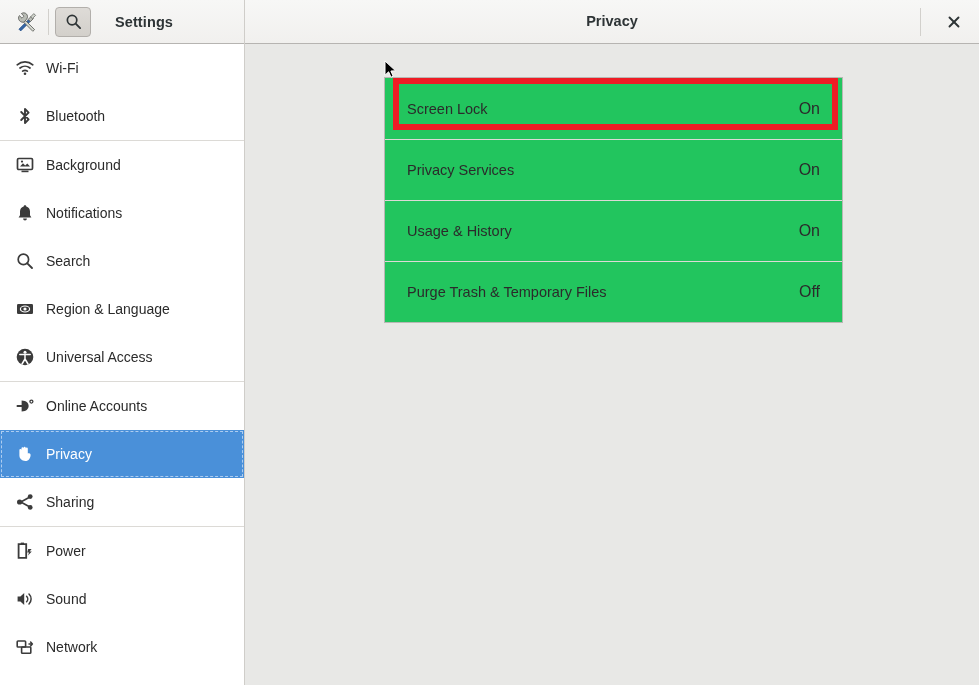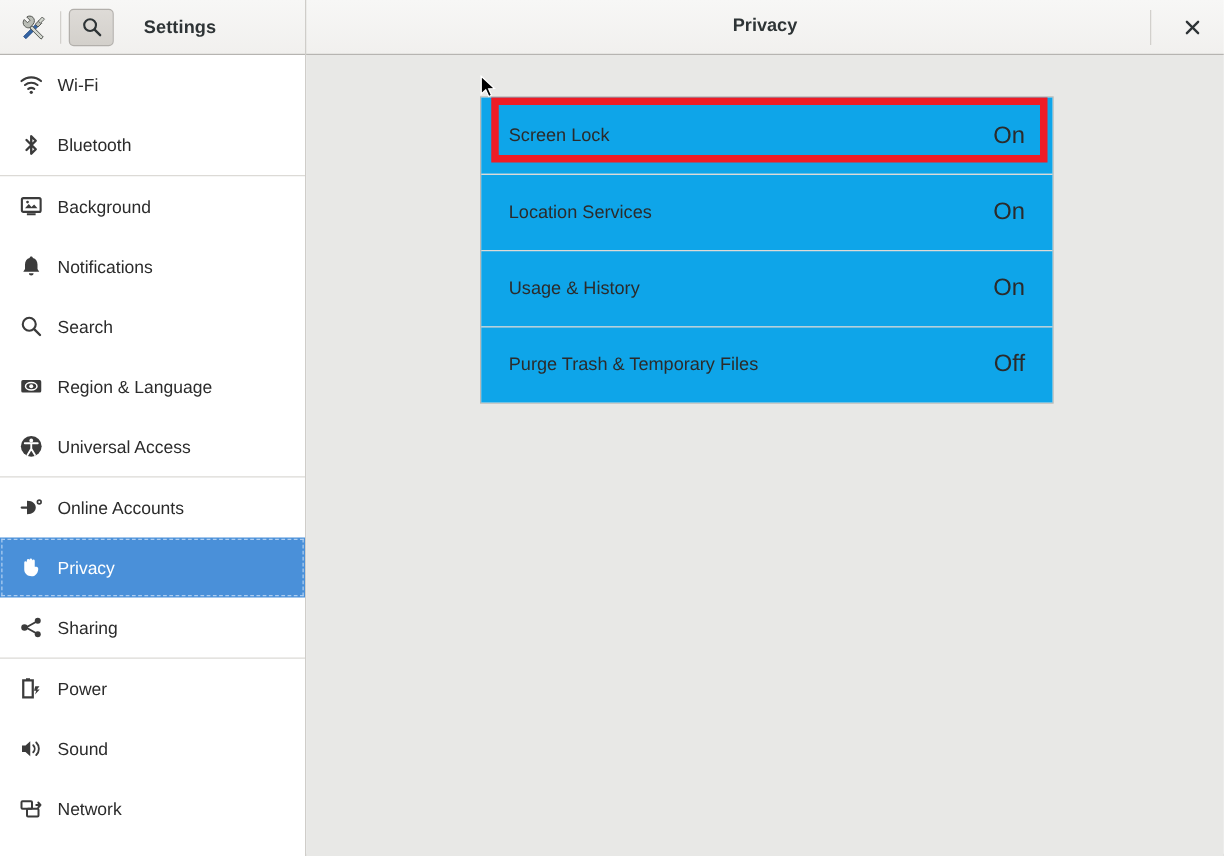--- a/index.html
+++ b/index.html
@@ -190,31 +190,31 @@
   }
   .row {
     position: relative;
     height: 61px;
     display: flex;
     align-items: center;
     justify-content: space-between;
     padding: 0 22px;
     box-sizing: border-box;
     cursor: pointer;
-    background: #0ea5e9;
+    background: #22c55e;
   }
   .row + .row {
     border-top: 1px solid #dcdad6;
   }
   .row-label {
     font-size: 14.5px;
     color: #2b2b2b;
   }
   .row-value {
-    font-size: 19px;
+    font-size: 16px;
     color: #2b2b2b;
   }
   
   .highlight-box {
     position: absolute;
     left: 393px;
     top: 78px;
     width: 445px;
     height: 52px;
     box-sizing: border-box;
@@ -417,21 +417,21 @@
 
   <div class="content">
     <div class="panel">
 
       <div class="row">
         <span class="row-label">Screen Lock</span>
         <span class="row-value">On</span>
       </div>
 
       <div class="row">
-        <span class="row-label">Location Services</span>
+        <span class="row-label">Privacy Services</span>
         <span class="row-value">On</span>
       </div>
 
       <div class="row">
         <span class="row-label">Usage &amp; History</span>
         <span class="row-value">On</span>
       </div>
 
       <div class="row">
         <span class="row-label">Purge Trash &amp; Temporary Files</span>

